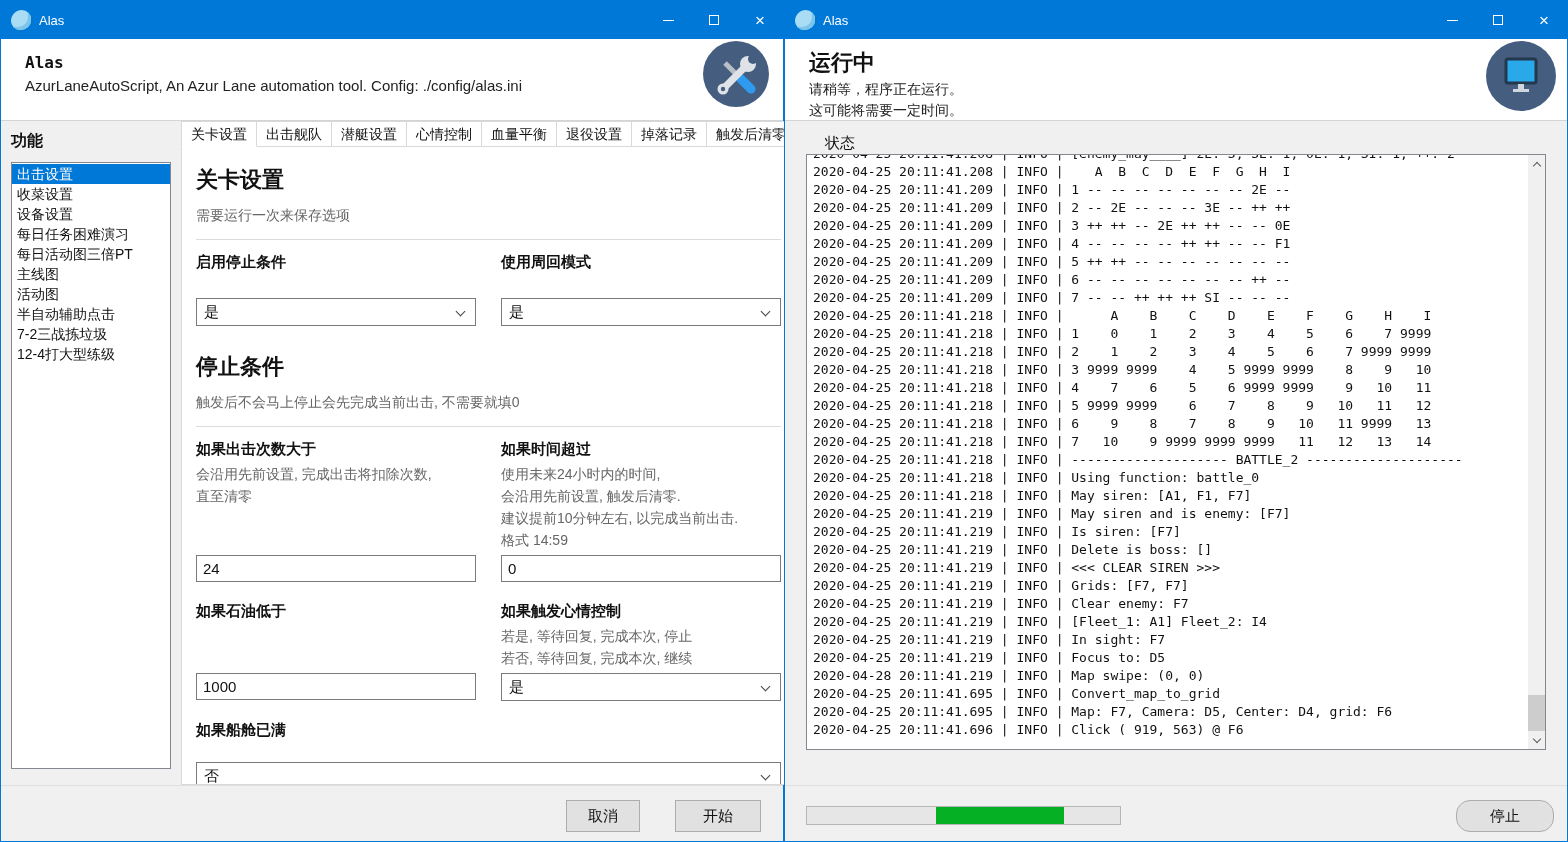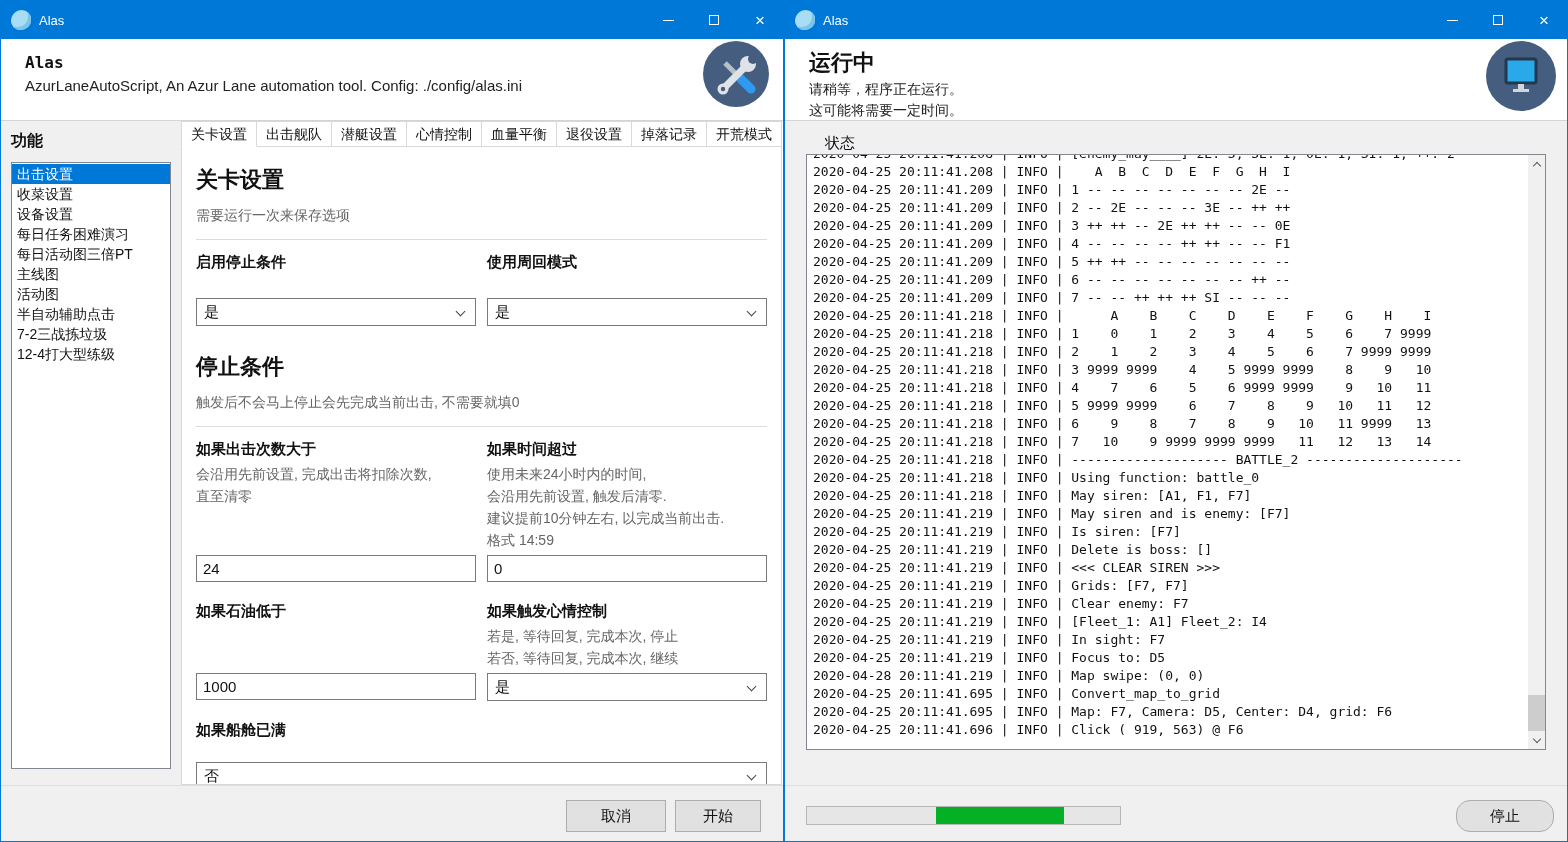--- a/index.html
+++ b/index.html
@@ -57,21 +57,21 @@
             font-family:"Liberation Sans", sans-serif; color:#111; background:#fff; }
   .combo { position:relative; width:100%; height:28px; border:1px solid #7a7a7a; background:#fff;
            font-size:15px; color:#111; line-height:26px; padding:0 24px 0 7px; }
   .chev { position:absolute; right:11px; top:9px; width:7px; height:7px;
           border-right:1px solid #444; border-bottom:1px solid #444; transform:rotate(45deg); }
 
   
   .footer { flex:0 0 56px; background:#f0f0f0; border-top:1px solid #dfdfdf; position:relative; }
   .btn { position:absolute; top:14px; height:32px; background:#e1e1e1; border:1px solid #adadad;
          font-size:15px; color:#111; text-align:center; line-height:30px; }
-  #btn-cancel { width:100px; left:565px; }
+  #btn-cancel { width:74px; left:565px; }
   #btn-start  { width:86px; left:674px; }
   #btn-stop   { width:98px; left:671px;border-radius:14px; }
 
   .progress { position:absolute; left:21px; top:20px; width:315px; height:19px;
               background:#e6e6e6; border:1px solid #b6b6b6; }
   .progress-fill { position:absolute; left:129px; top:0; width:128px; height:17px; background:#06b025; }
 
   
   .body-r { flex:1 1 auto; background:#f0f0f0; position:relative; min-height:0; }
   .status-label { position:absolute; left:40px; top:13px; font-size:15px; color:#111; }
@@ -141,21 +141,21 @@
     </div>
     <div class="content">
       <div class="tabstrip">
           <div class="tab active">关卡设置</div>
           <div class="tab">出击舰队</div>
           <div class="tab">潜艇设置</div>
           <div class="tab">心情控制</div>
           <div class="tab">血量平衡</div>
           <div class="tab">退役设置</div>
           <div class="tab">掉落记录</div>
-          <div class="tab">开荒模式</div>
+          <div class="tab">触发后清零</div>
         </div>
       <div class="page">
         <div class="pg-h1">关卡设置</div>
         <div class="pg-desc">需要运行一次来保存选项</div>
         <div class="hr"></div>
 
         <div class="frow">
           <div class="fcol">
             <div class="flabel">启用停止条件</div>
             <div style="height:26px"></div>

